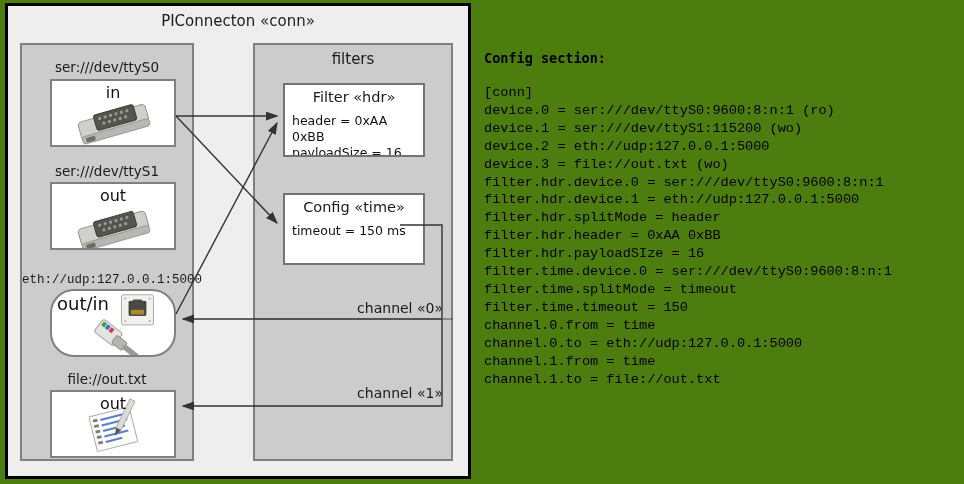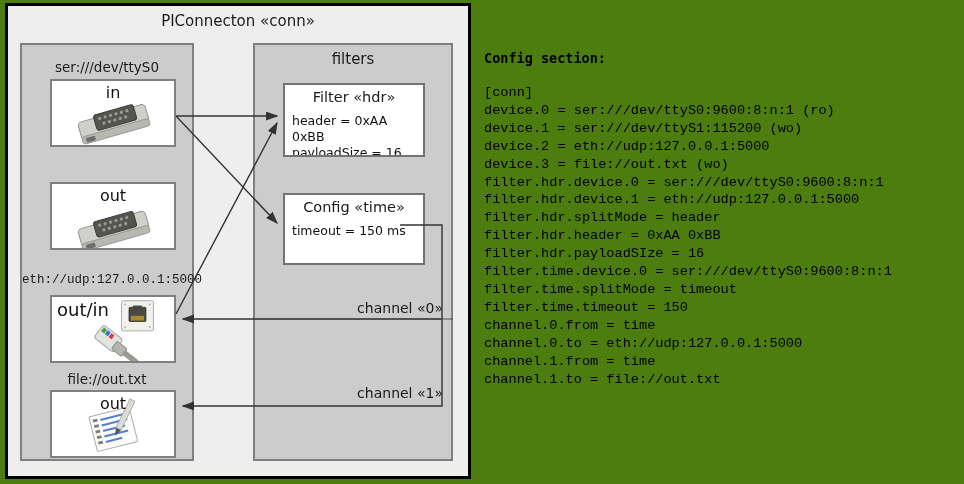--- a/index.html
+++ b/index.html
@@ -175,20 +175,21 @@
               <circle cx="65" cy="42" r="1.7"></circle>
                 <circle cx="71" cy="42" r="1.7"></circle>
               <circle cx="77" cy="42" r="1.7"></circle>
             </g>
             <rect x="26" y="50" width="74" height="8" rx="3" fill="#b8b8b2" stroke="#8e8e8a" stroke-width="0.8"></rect>
             <rect x="30" y="52" width="10" height="5" rx="1.5" fill="#6e6e68"></rect>
           </g>
         </svg>
       </div>
 
+      <div class="device-label" style="top:118px;">ser:///dev/ttyS1</div>
       <div class="device-box" style="top:137px;">
         <div class="device-dir">out</div>
         <svg class="device-icon" viewBox="0 0 126 68">
           <g transform="rotate(-16 63 46)">
             <rect x="26" y="38" width="74" height="20" rx="4" fill="#cfcfcb" stroke="#8e8e8a" stroke-width="1"></rect>
             <rect x="44" y="35" width="44" height="17" rx="3" fill="#55554f" stroke="#3a3a36" stroke-width="1"></rect>
             <g fill="#9b9b95">
               <circle cx="50" cy="40" r="1.7"></circle>
                 <circle cx="56" cy="40" r="1.7"></circle>
               <circle cx="62" cy="40" r="1.7"></circle>
@@ -201,21 +202,21 @@
                 <circle cx="71" cy="46" r="1.7"></circle>
               <circle cx="77" cy="46" r="1.7"></circle>
             </g>
             <rect x="26" y="54" width="74" height="8" rx="3" fill="#b8b8b2" stroke="#8e8e8a" stroke-width="0.8"></rect>
             <rect x="30" y="56" width="10" height="5" rx="1.5" fill="#6e6e68"></rect>
           </g>
         </svg>
       </div>
 
       <div class="device-label" style="top:228px;font-size:12.5px;font-family:Liberation Mono, monospace;">eth://udp:127.0.0.1:5000</div>
-      <div class="device-box" style="top:250px;">
+      <div class="device-box" style="top:244px;border-radius:24px;">
         <div class="device-dir left-align">out/in</div>
         <svg class="device-icon" viewBox="0 0 126 68">
           <rect x="72" y="4" width="34" height="32" rx="2" fill="#f1f1ee" stroke="#a8a8a2" stroke-width="1"></rect>
           <circle cx="76" cy="8" r="1.2" fill="#b9b9b3"></circle>
             <circle cx="102" cy="8" r="1.2" fill="#b9b9b3"></circle>
           <circle cx="76" cy="32" r="1.2" fill="#b9b9b3"></circle>
             <circle cx="102" cy="32" r="1.2" fill="#b9b9b3"></circle>
           <rect x="80" y="11" width="18" height="15" rx="1" fill="#4a4a44" stroke="#2c2c28" stroke-width="0.8"></rect>
           <rect x="84" y="9" width="10" height="5" rx="1" fill="#4a4a44"></rect>
           <rect x="82" y="20" width="14" height="5" fill="#c9a227" opacity="0.75"></rect>

